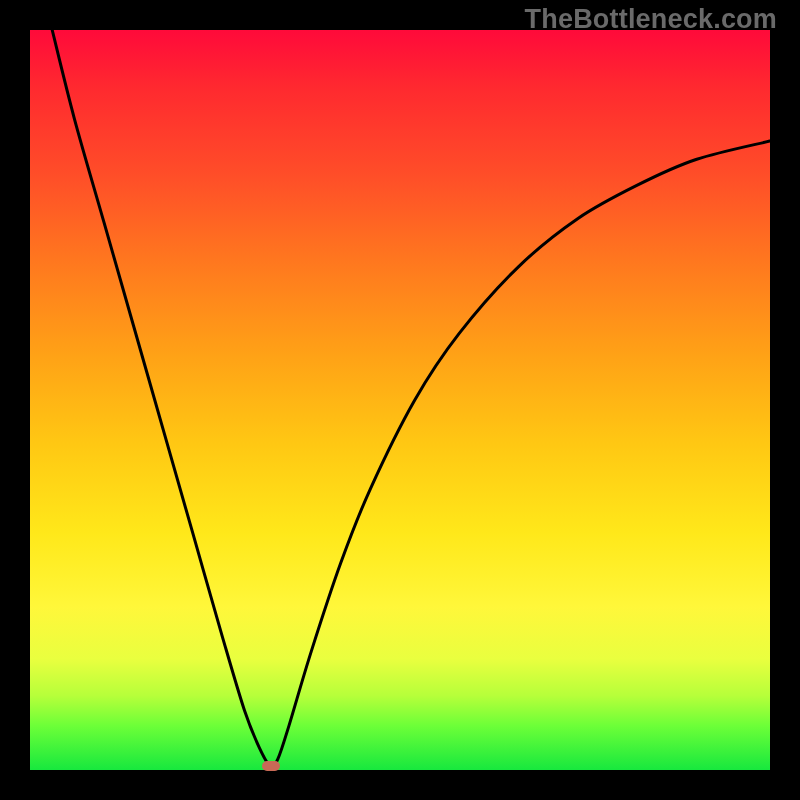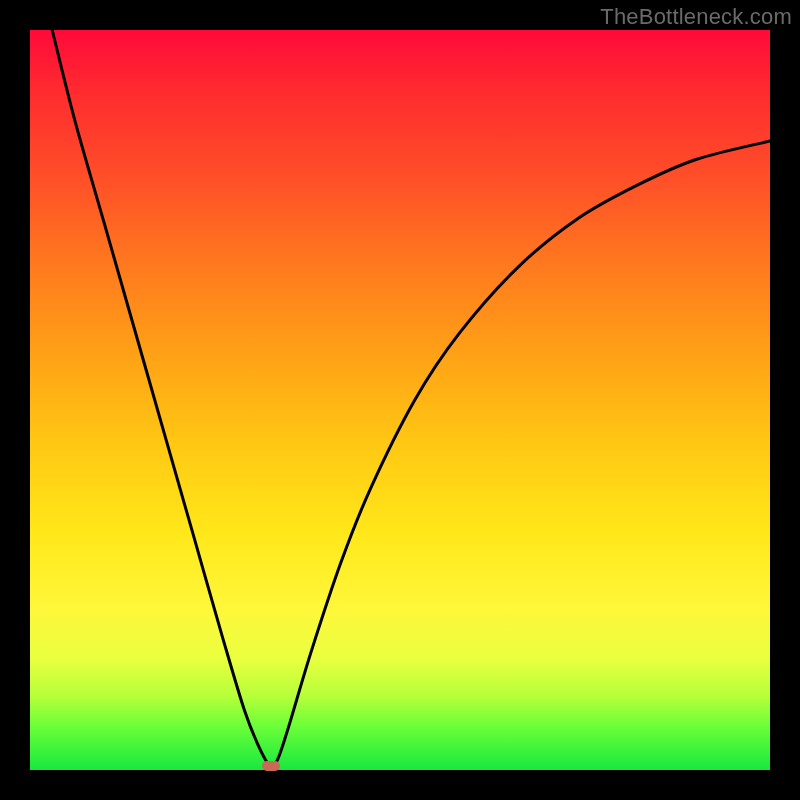--- a/index.html
+++ b/index.html
@@ -36,24 +36,24 @@
       #fff73a 78%,
       #e9ff3f 85%,
       #b6ff3a 90%,
       #6dff38 94%,
       #17e83e 100%
     );
   }
   .attribution {
     position: absolute;
     top: 4px;
-    right: 8px;
+    right: 23px;
     color: #6a6a6a;
-    font-size: 22px;
-    font-weight: 400;
+    font-size: 27px;
+    font-weight: 700;
     letter-spacing: 0.2px;
     user-select: none;
   }
   svg.curve {
     position: absolute;
     left: 0;
     top: 0;
     width: 740px;
     height: 740px;
   }

